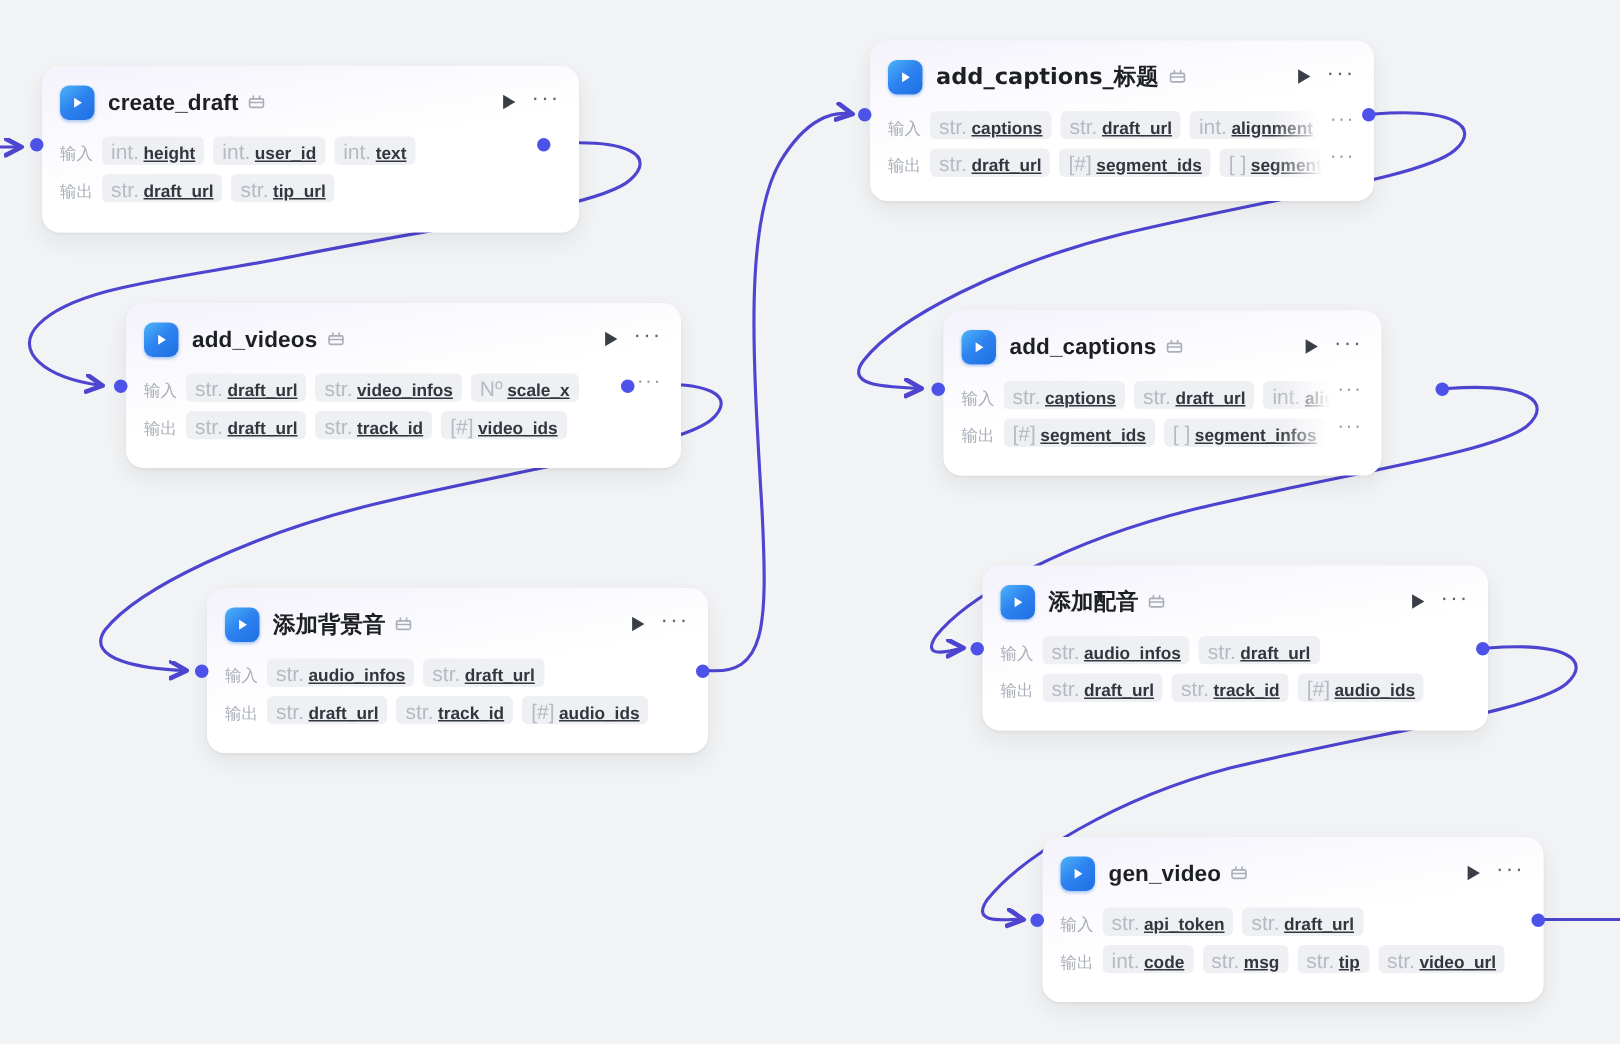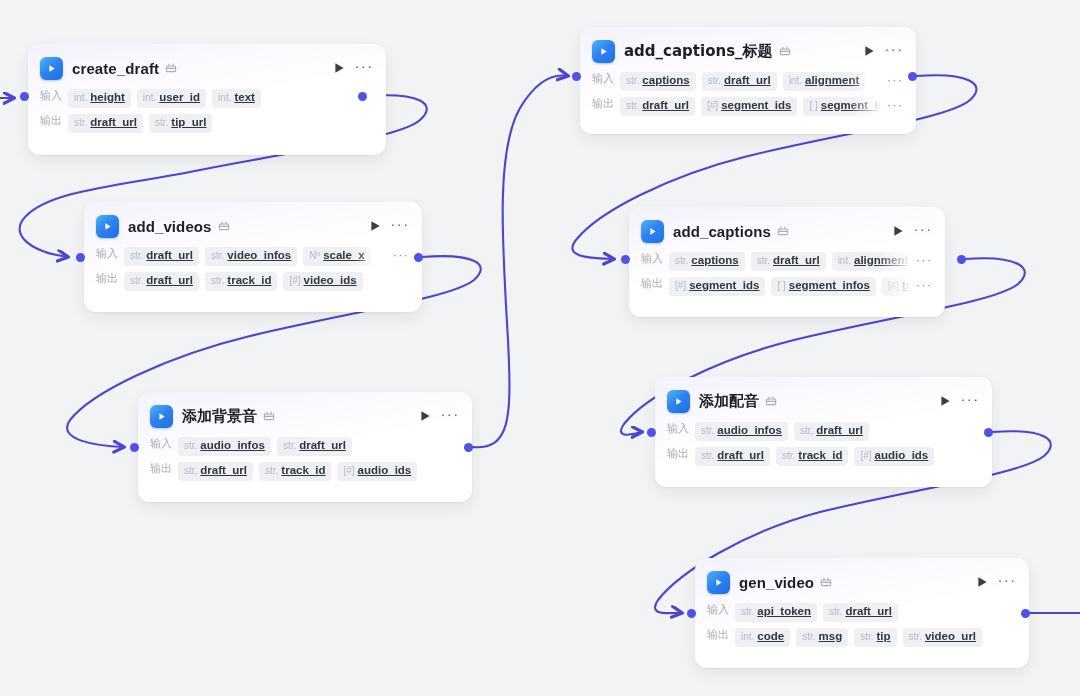--- a/index.html
+++ b/index.html
@@ -97,21 +97,21 @@
     color: #5f6570;
     font-size: 15px;
     letter-spacing: 1.4px;
     line-height: 8px;
     flex: none;
     margin-left: 6px;
     padding-bottom: 5px;
   }
   .io-row {
     display: flex;
-    align-items: flex-start;
+    align-items: flex-end;
     height: 22px;
     margin-top: 3px;
     position: relative;
   }
   .io-label {
     font-size: 11px;
     color: #a9aeb8;
     flex: none;
     width: 28px;
     font-family: "DejaVu Sans", sans-serif;
@@ -137,21 +137,21 @@
     gap: 3px;
     background: #eff0f4;
     border-radius: 4px;
     padding: 2px 6px;
     height: 19px;
     box-sizing: border-box;
     flex: none;
     white-space: nowrap;
   }
   .chip-type {
-    font-size: 10px;
+    font-size: 14px;
     color: #b6bac2;
     font-weight: normal;
   }
   .chip-name {
     font-size: 11.5px;
     color: #32363d;
     font-weight: bold;
     text-decoration: underline;
   }
   .row-more {
@@ -314,21 +314,21 @@
               <span class="chip-name">segment_ids</span>
             </span>
             <span class="chip">
               <span class="chip-type">[ ]</span>
               <span class="chip-name">segment_infos</span>
             </span>
           </div>
           <span class="row-more">···</span>
         </div>
       </div>
-      <div class="node" style="left: 84px; top: 202px; width: 338px; height: 110px;">
+      <div class="node" style="left: 84px; top: 202px; width: 370px; height: 110px;">
         <div class="node-header">
           <span class="node-icon">
             <svg width="13" height="13" viewBox="0 0 13 13">
               <path d="M4.4 3.2 L9.6 6.5 L4.4 9.8 Z" fill="#ffffff"></path>
             </svg>
           </span>
           <span class="node-title">add_videos</span>
           <span class="plugin-icon">
             <svg width="12" height="12" viewBox="0 0 14 14" fill="none" stroke="currentColor" stroke-width="1.25" stroke-linecap="round" stroke-linejoin="round">
               <rect x="1.6" y="4.6" width="10.8" height="6.6" rx="1.2"></rect>
@@ -372,21 +372,21 @@
               <span class="chip-type">str.</span>
               <span class="chip-name">track_id</span>
             </span>
             <span class="chip">
               <span class="chip-type">[#]</span>
               <span class="chip-name">video_ids</span>
             </span>
           </div>
         </div>
       </div>
-      <div class="node" style="left: 629px; top: 207px; width: 316px; height: 110px;">
+      <div class="node" style="left: 629px; top: 207px; width: 292px; height: 110px;">
         <div class="node-header">
           <span class="node-icon">
             <svg width="13" height="13" viewBox="0 0 13 13">
               <path d="M4.4 3.2 L9.6 6.5 L4.4 9.8 Z" fill="#ffffff"></path>
             </svg>
           </span>
           <span class="node-title">add_captions</span>
           <span class="plugin-icon">
             <svg width="12" height="12" viewBox="0 0 14 14" fill="none" stroke="currentColor" stroke-width="1.25" stroke-linecap="round" stroke-linejoin="round">
               <rect x="1.6" y="4.6" width="10.8" height="6.6" rx="1.2"></rect>

